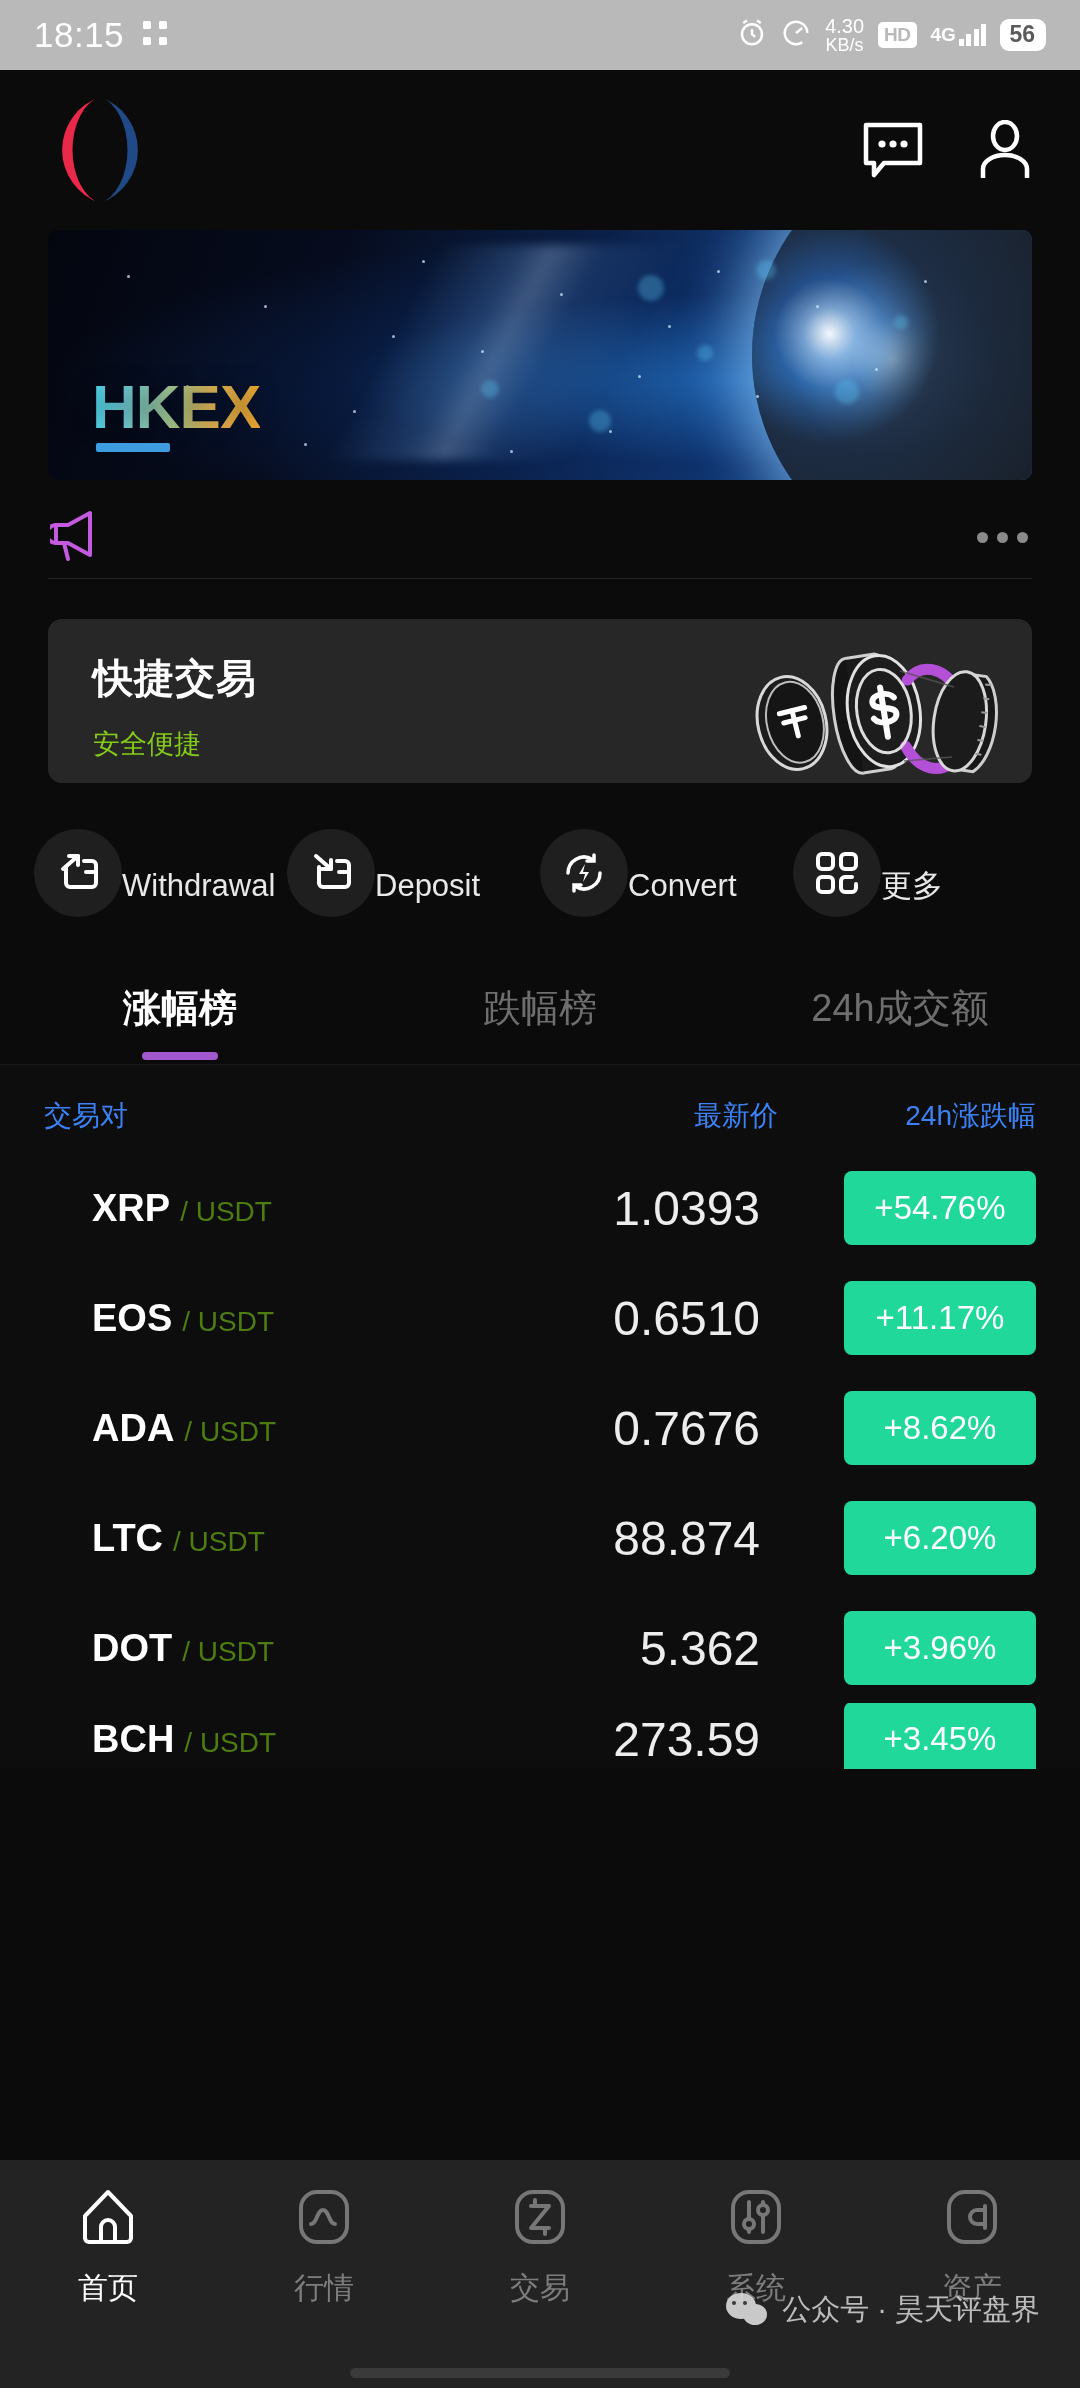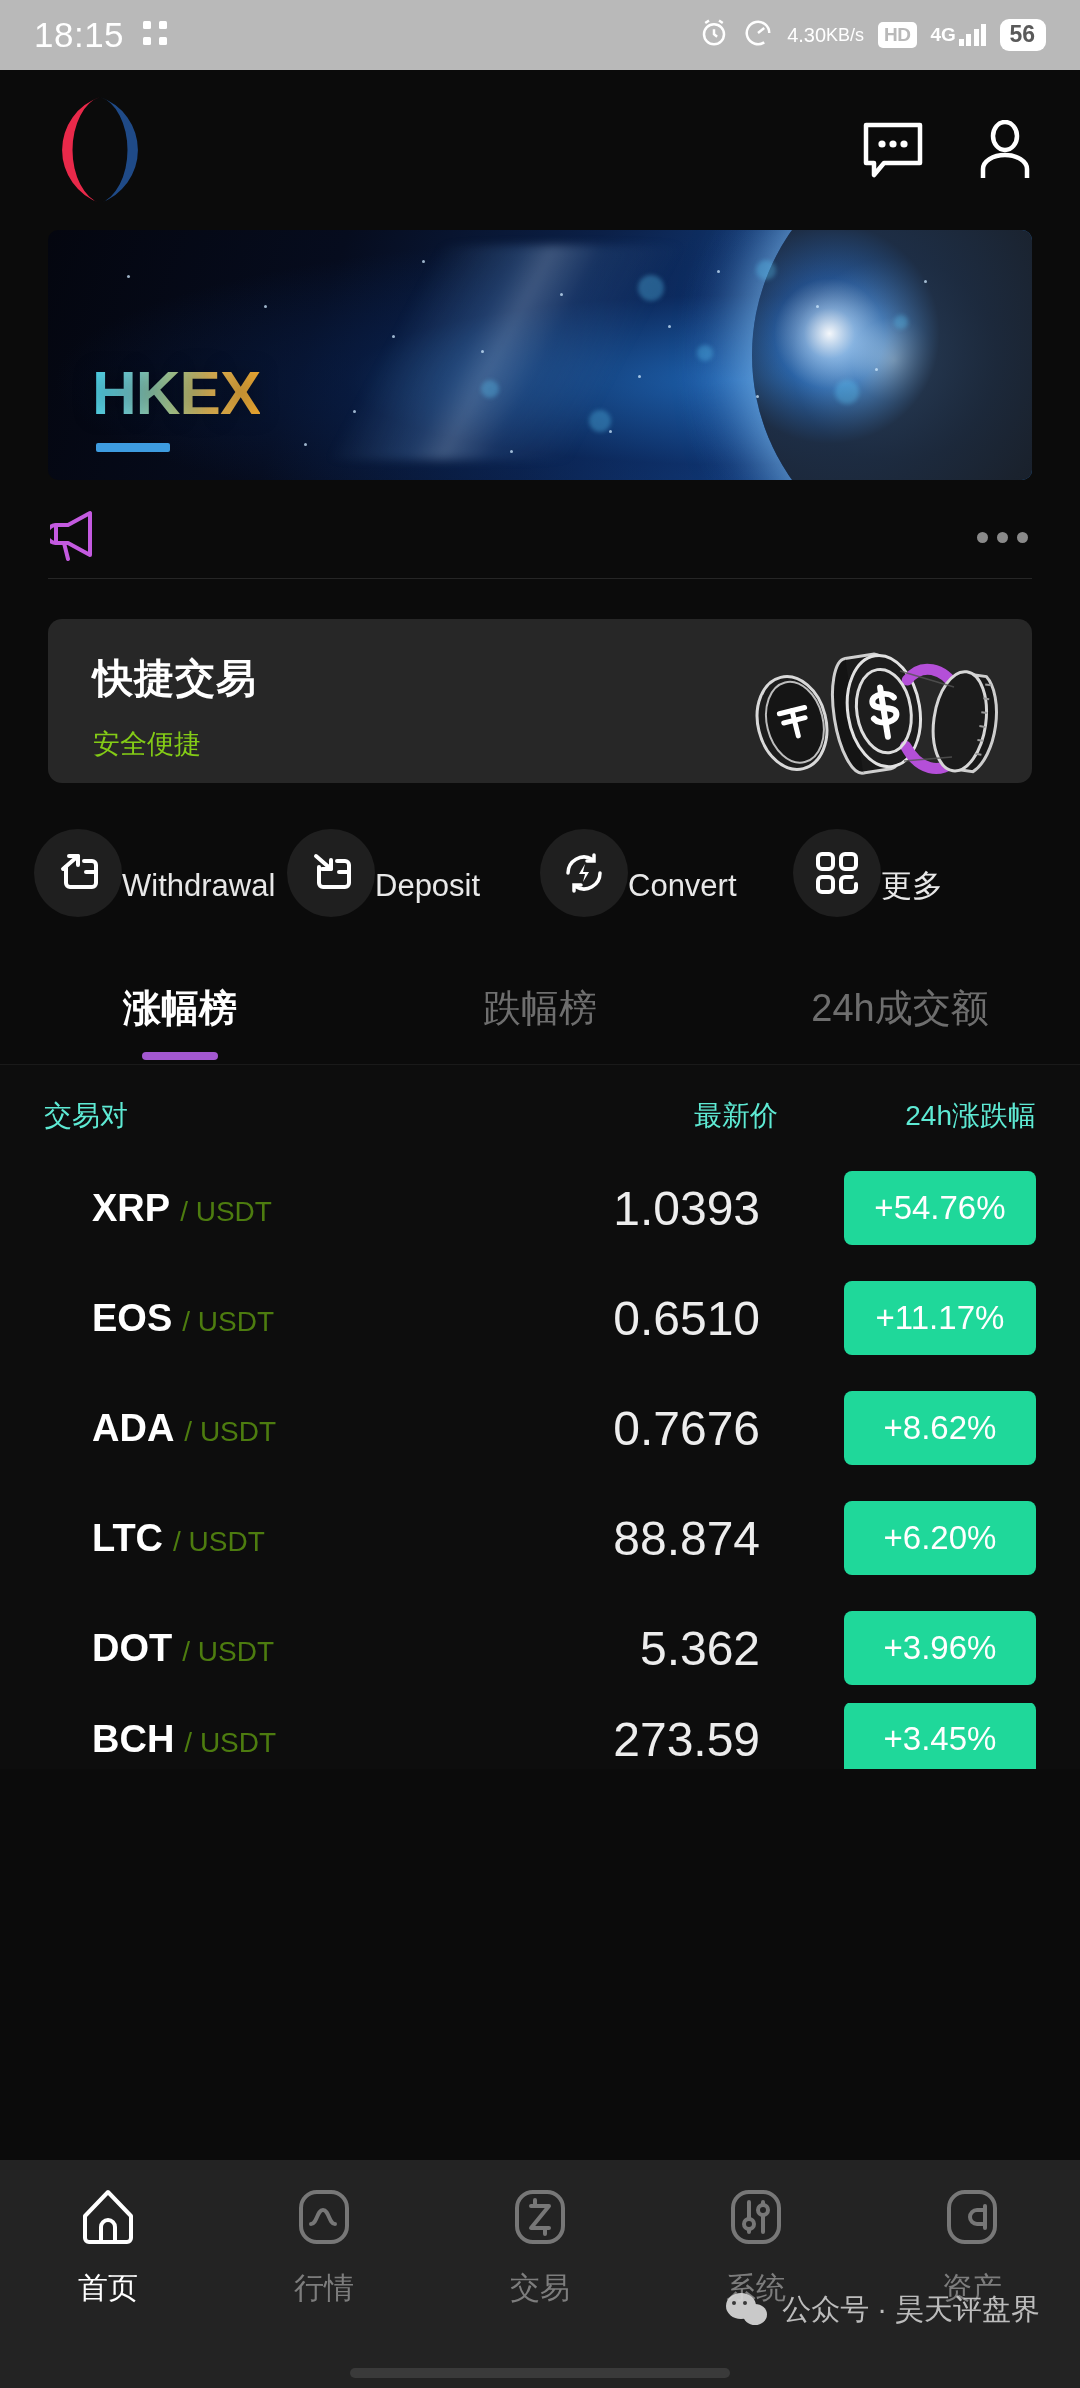--- a/index.html
+++ b/index.html
@@ -13,21 +13,21 @@
 
   
   .statusbar {
     height:70px; background:#b9b9b9; color:#fff;
     display:flex; align-items:center; justify-content:space-between;
     padding:0 34px;
   }
   .sb-left { display:flex; align-items:center; gap:18px; }
   .sb-time { font-size:35px; font-weight:400; letter-spacing:0.5px; color:#ffffff; }
   .sb-right { display:flex; align-items:center; gap:14px; }
-  .sb-kb { display:flex; flex-direction:row; align-items:center; line-height:1.0; color:#fff; }
+  .sb-kb { display:flex; flex-direction:column; align-items:center; line-height:1.0; color:#fff; }
   .sb-kb .v { font-size:20px; }
   .sb-kb .u { font-size:18px; }
   .sb-hd {
     font-size:19px; font-weight:700; color:#b9b9b9; background:#fff;
     border-radius:5px; padding:2px 6px; letter-spacing:-0.5px;
   }
   .sb-4g { display:flex; align-items:flex-end; gap:3px; }
   .sb-4g .g { font-size:19px; font-weight:700; line-height:1; color:#fff; margin-bottom:2px;}
   .bars { display:flex; align-items:flex-end; gap:2.5px; height:22px; }
   .bars i { display:block; width:5px; background:#fff; }
@@ -68,21 +68,21 @@
     position:absolute; background:#cfe9ff; border-radius:50%;
     width:3px; height:3px; opacity:.75;
   }
   .bokeh { position:absolute; border-radius:50%; background:rgba(90,200,245,0.33); filter:blur(2px); }
   .milky {
     position:absolute; left:8%; top:6%; width:72%; height:86%;
     background:linear-gradient(118deg, rgba(0,0,0,0) 38%, rgba(120,180,245,0.20) 48%, rgba(180,215,255,0.30) 52%, rgba(100,160,230,0.14) 58%, rgba(0,0,0,0) 68%);
     filter:blur(5px);
   }
   .hkex {
-    position:absolute; left:44px; bottom:52px;
+    position:absolute; left:44px; bottom:38px;
     font-size:62px; font-weight:700; letter-spacing:-1px;
     background:linear-gradient(95deg,#4ad6ef 0%, #73cfd6 22%, #a8c98f 48%, #e0b455 70%, #f2a92e 100%);
     -webkit-background-clip:text; background-clip:text; color:transparent;
     text-shadow:0 0 22px rgba(0,0,0,0.35);
   }
   .hkex-bar {
     position:absolute; left:48px; bottom:28px; width:74px; height:9px;
     background:#3e9ce0; border-radius:2px;
   }
 
@@ -122,21 +122,21 @@
   .tab .u {
     position:absolute; left:50%; transform:translateX(-50%); bottom:4px;
     width:76px; height:8px; border-radius:4px; background:#a358d0;
   }
   .tabs-sep { height:1px; background:#1a1a1a; }
 
   
   .mkt { background:#0d0d0d; padding-top:6px; }
   .mkt-head {
     display:flex; align-items:center; padding:26px 44px 18px 44px;
-    font-size:28px; color:#5eead4;
+    font-size:28px; color:#3b82f6;
   }
   .col-pair { width:44%; }
   .col-price { width:30%; text-align:right; }
   .col-chg { width:26%; text-align:right; }
   .row {
     display:flex; align-items:center; padding:20px 44px; height:110px;
   }
   .pair { width:44%; padding-left:48px; display:flex; align-items:baseline; gap:10px; }
   .pair .base { font-size:38px; font-weight:700; color:#fff; }
   .pair .quote { font-size:28px; color:#4d7c0f; }

